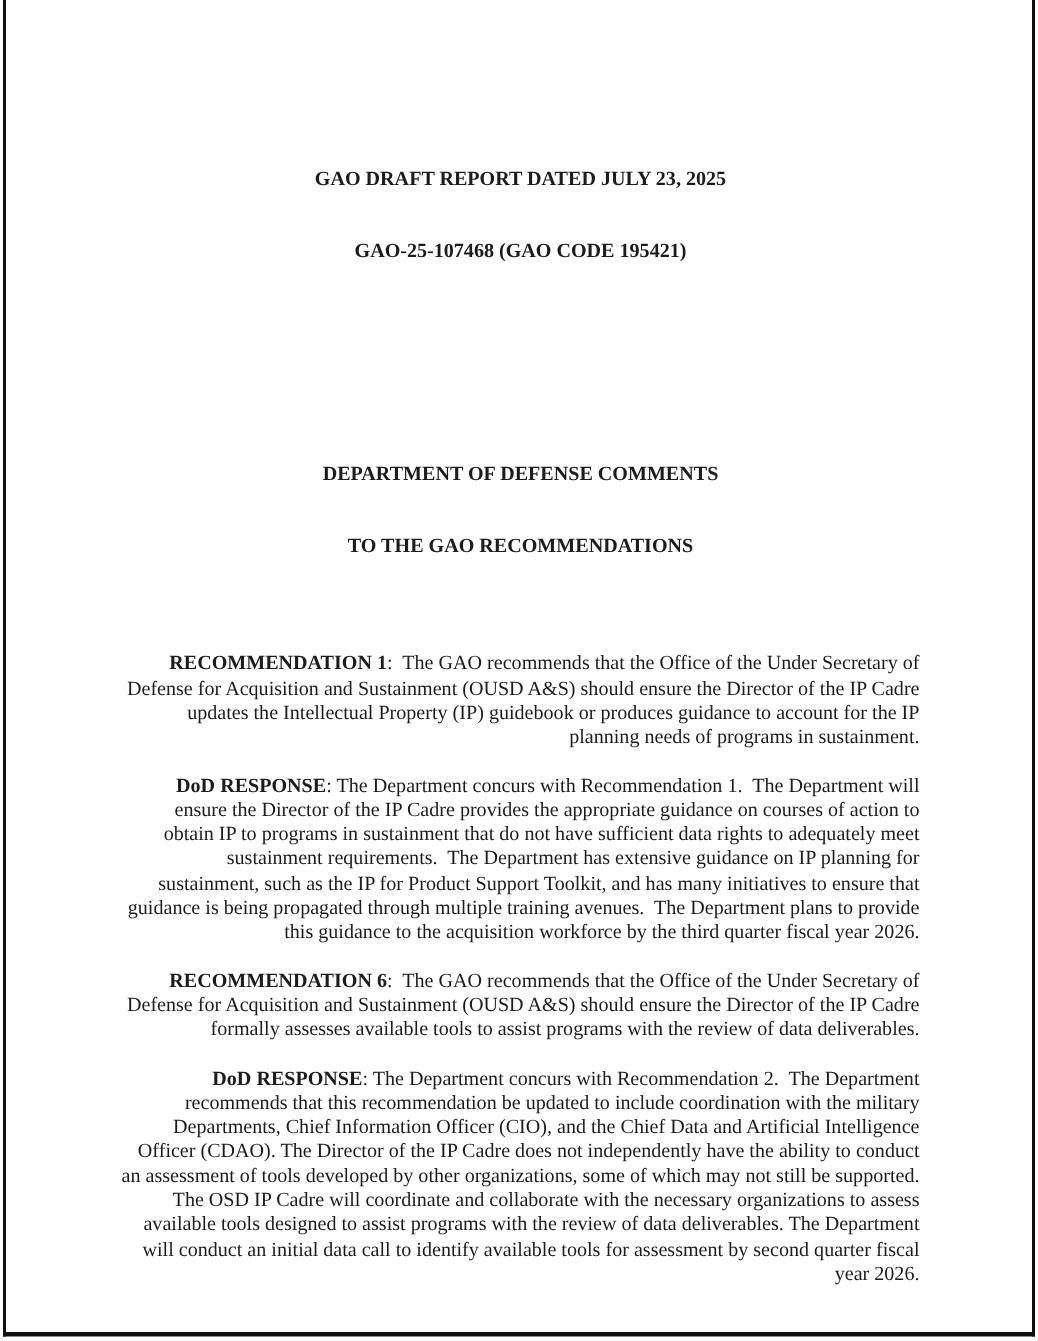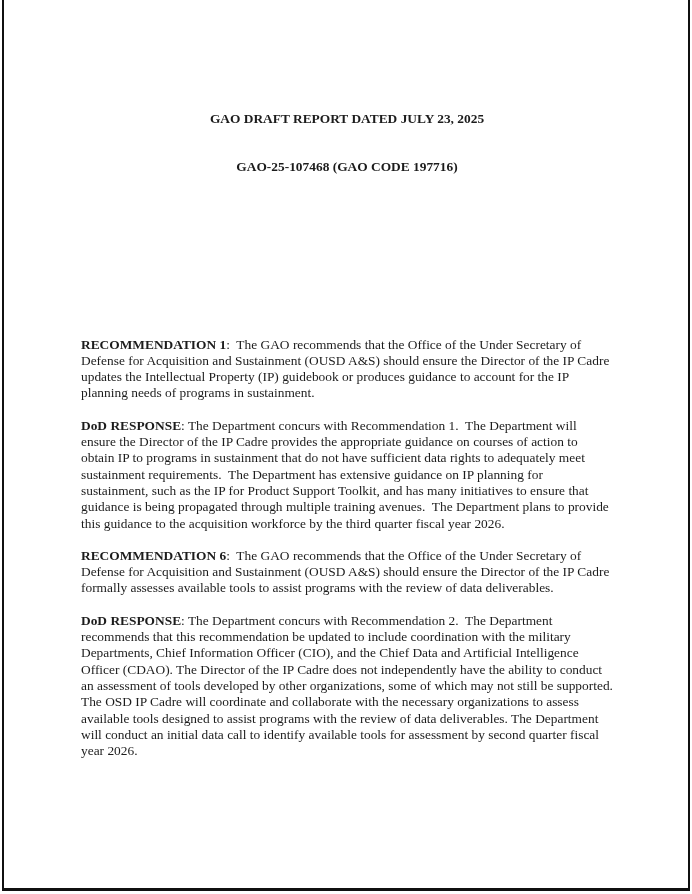--- a/index.html
+++ b/index.html
@@ -40,42 +40,44 @@
   .hb {
     text-align: center;
     font-weight: 700;
     white-space: pre-wrap;
   }
   .hb-line { white-space: pre-wrap; }
   .hb + .hb { margin-top: 17px; }
   .para {
     margin: 16px 0 0 0;
     white-space: pre-wrap;
-    text-align: left;
+    text-align: right;
   }
   .para.first { margin-top: 29px; }
   .b { font-weight: 700; }
 </style>
 </head>
 <body>
 
 <div class="page">
   <div class="scan-frame"></div>
 
   <div class="content">
 
     <div class="hb">
       <div class="hb-line">GAO DRAFT REPORT DATED JULY 23, 2025</div>
-      <div class="hb-line">GAO-25-107468 (GAO CODE 197716)</div>
+      <div class="hb-line">GAO-25-107468 (GAO CODE 195421)</div>
     </div>
 
     <div class="hb">
     </div>
 
     <div class="hb">
+      <div class="hb-line">DEPARTMENT OF DEFENSE COMMENTS</div>
+      <div class="hb-line">TO THE GAO RECOMMENDATIONS</div>
     </div>
 
     <p class="para first"><span class="b">RECOMMENDATION 1</span><span>:  The GAO recommends that the Office of the Under Secretary of Defense for Acquisition and Sustainment (OUSD A&amp;S) should ensure the Director of the IP Cadre updates the Intellectual Property (IP) guidebook or produces guidance to account for the IP planning needs of programs in sustainment.</span></p>
 
     <p class="para"><span class="b">DoD RESPONSE</span><span>: The Department concurs with Recommendation 1.  The Department will ensure the Director of the IP Cadre provides the appropriate guidance on courses of action to obtain IP to programs in sustainment that do not have sufficient data rights to adequately meet sustainment requirements.  The Department has extensive guidance on IP planning for sustainment, such as the IP for Product Support Toolkit, and has many initiatives to ensure that guidance is being propagated through multiple training avenues.  The Department plans to provide this guidance to the acquisition workforce by the third quarter fiscal year 2026.</span></p>
 
     <p class="para"><span class="b">RECOMMENDATION 6</span><span>:  The GAO recommends that the Office of the Under Secretary of Defense for Acquisition and Sustainment (OUSD A&amp;S) should ensure the Director of the IP Cadre formally assesses available tools to assist programs with the review of data deliverables.</span></p>
 
     <p class="para"><span class="b">DoD RESPONSE</span><span>: The Department concurs with Recommendation 2.  The Department recommends that this recommendation be updated to include coordination with the military Departments, Chief Information Officer (CIO), and the Chief Data and Artificial Intelligence Officer (CDAO). The Director of the IP Cadre does not independently have the ability to conduct an assessment of tools developed by other organizations, some of which may not still be supported. The OSD IP Cadre will coordinate and collaborate with the necessary organizations to assess available tools designed to assist programs with the review of data deliverables. The Department will conduct an initial data call to identify available tools for assessment by second quarter fiscal year 2026.</span></p>
 

